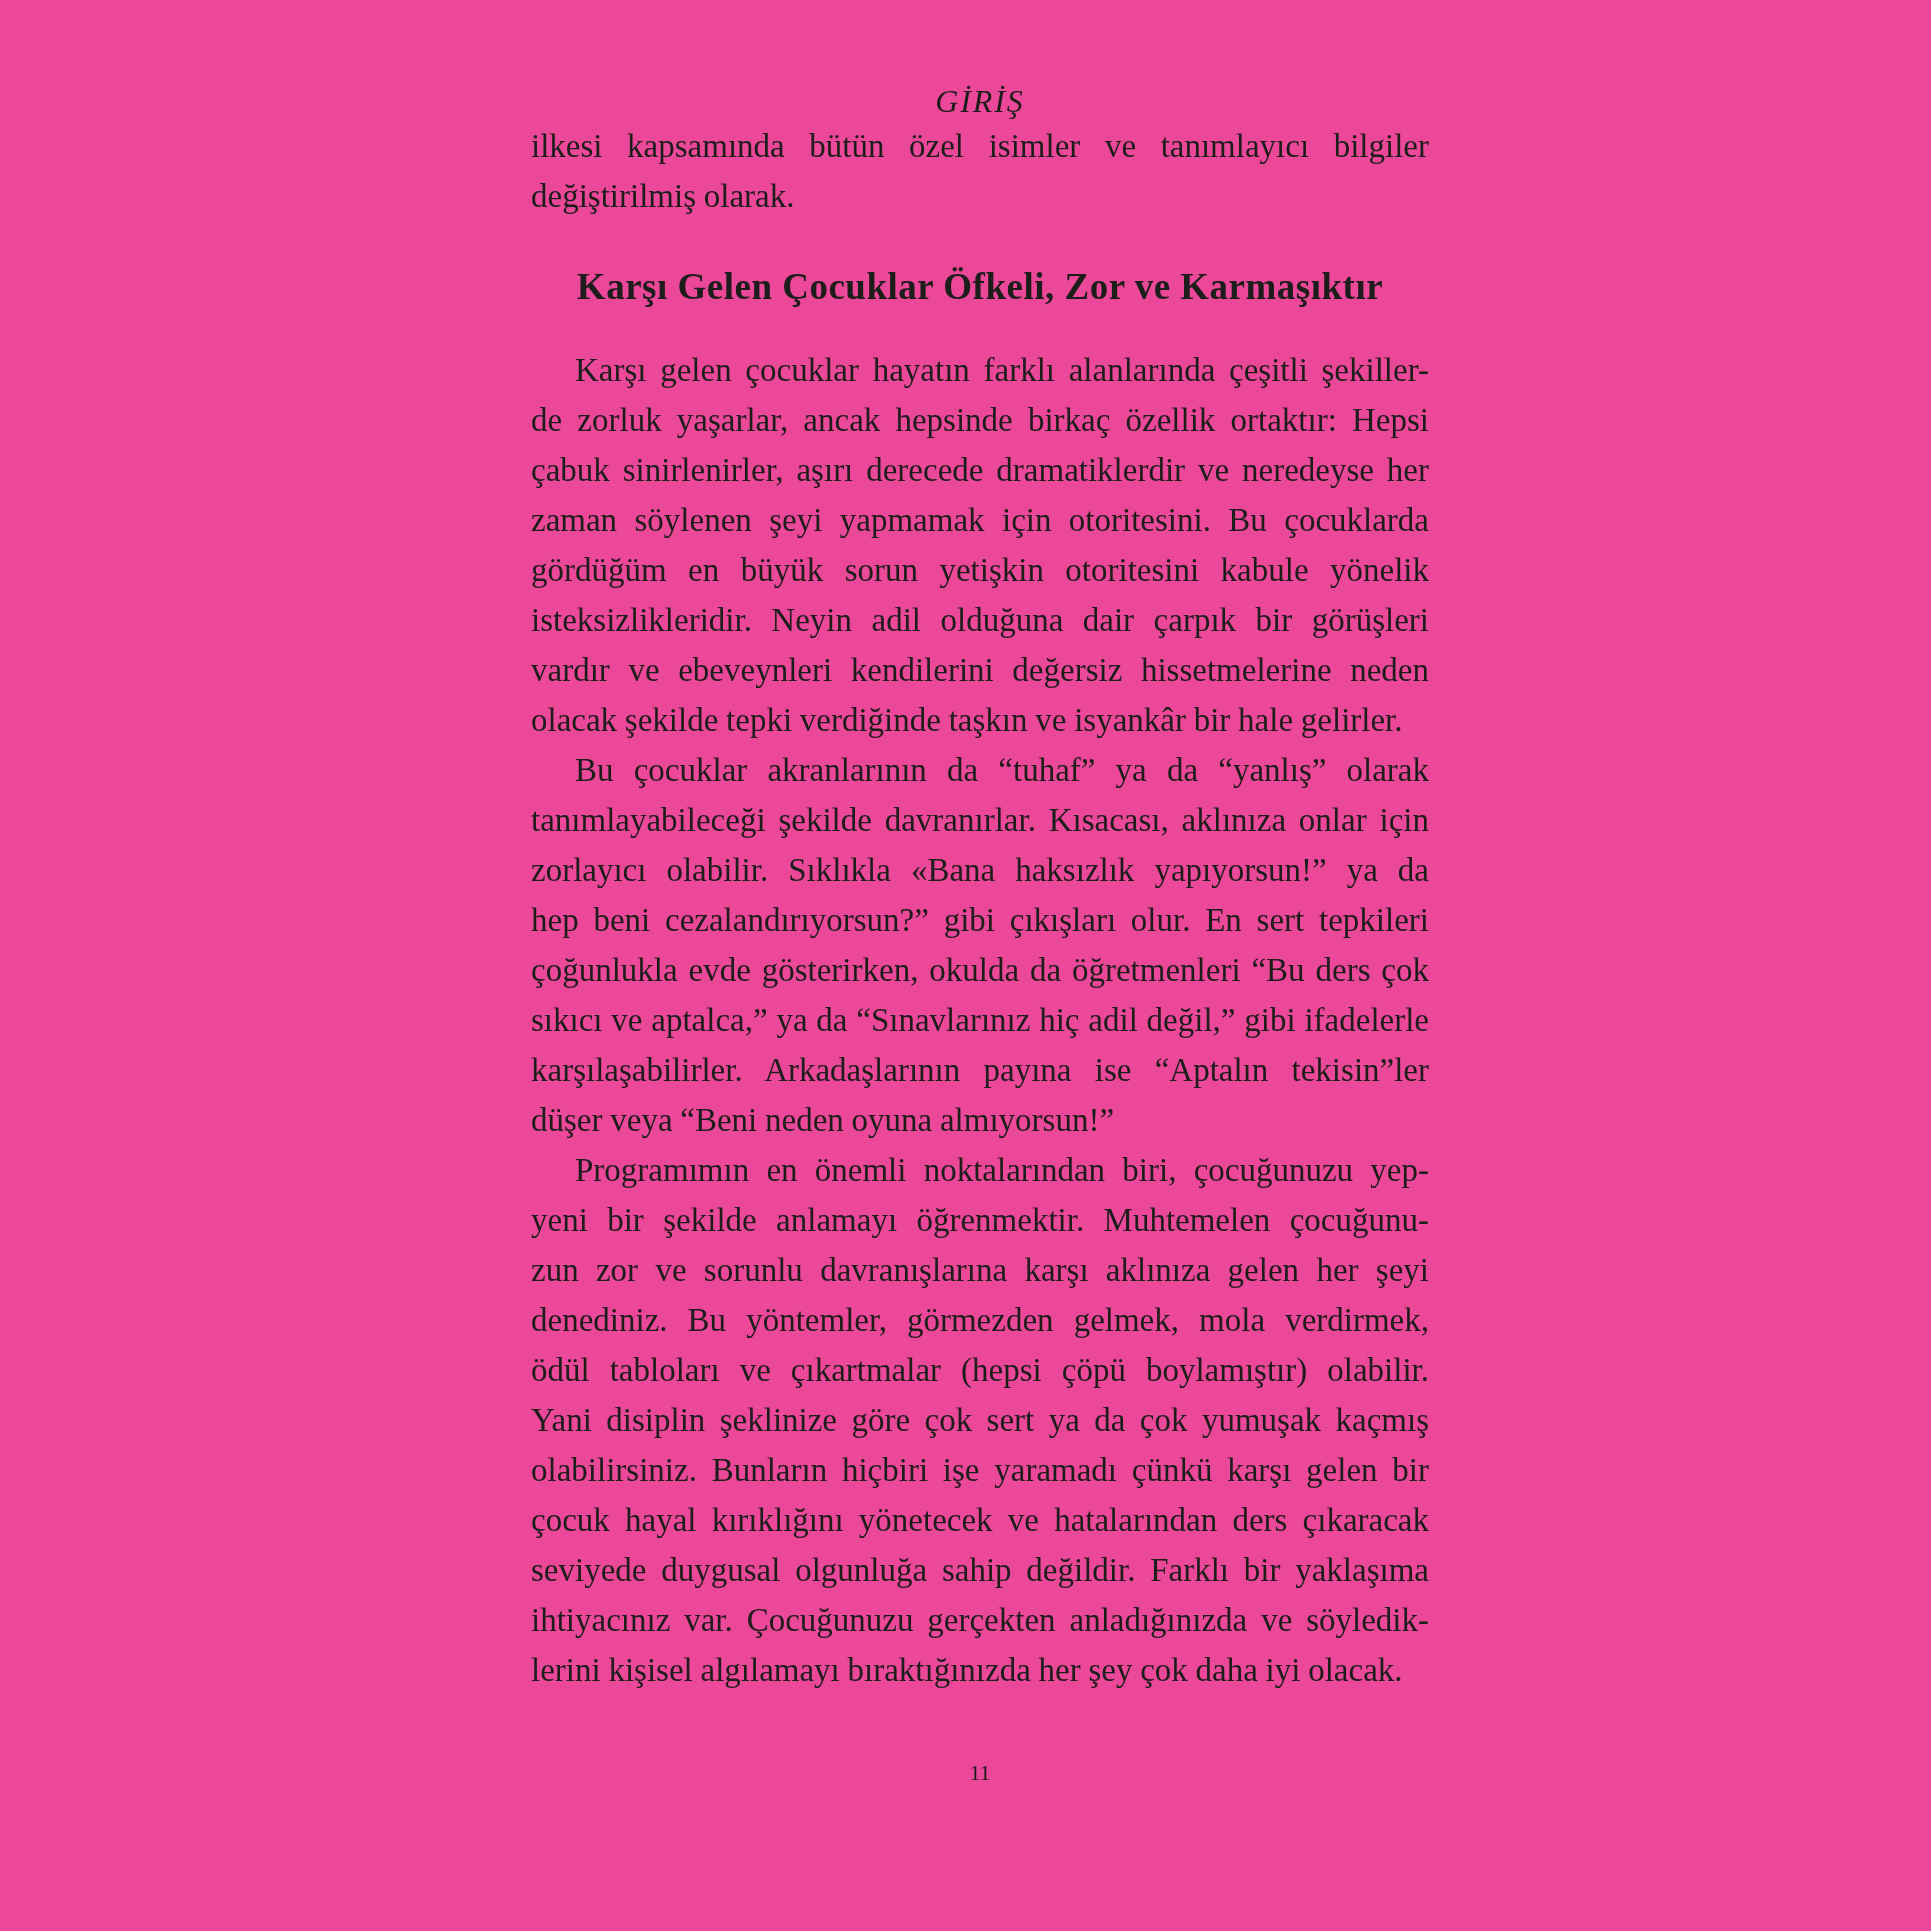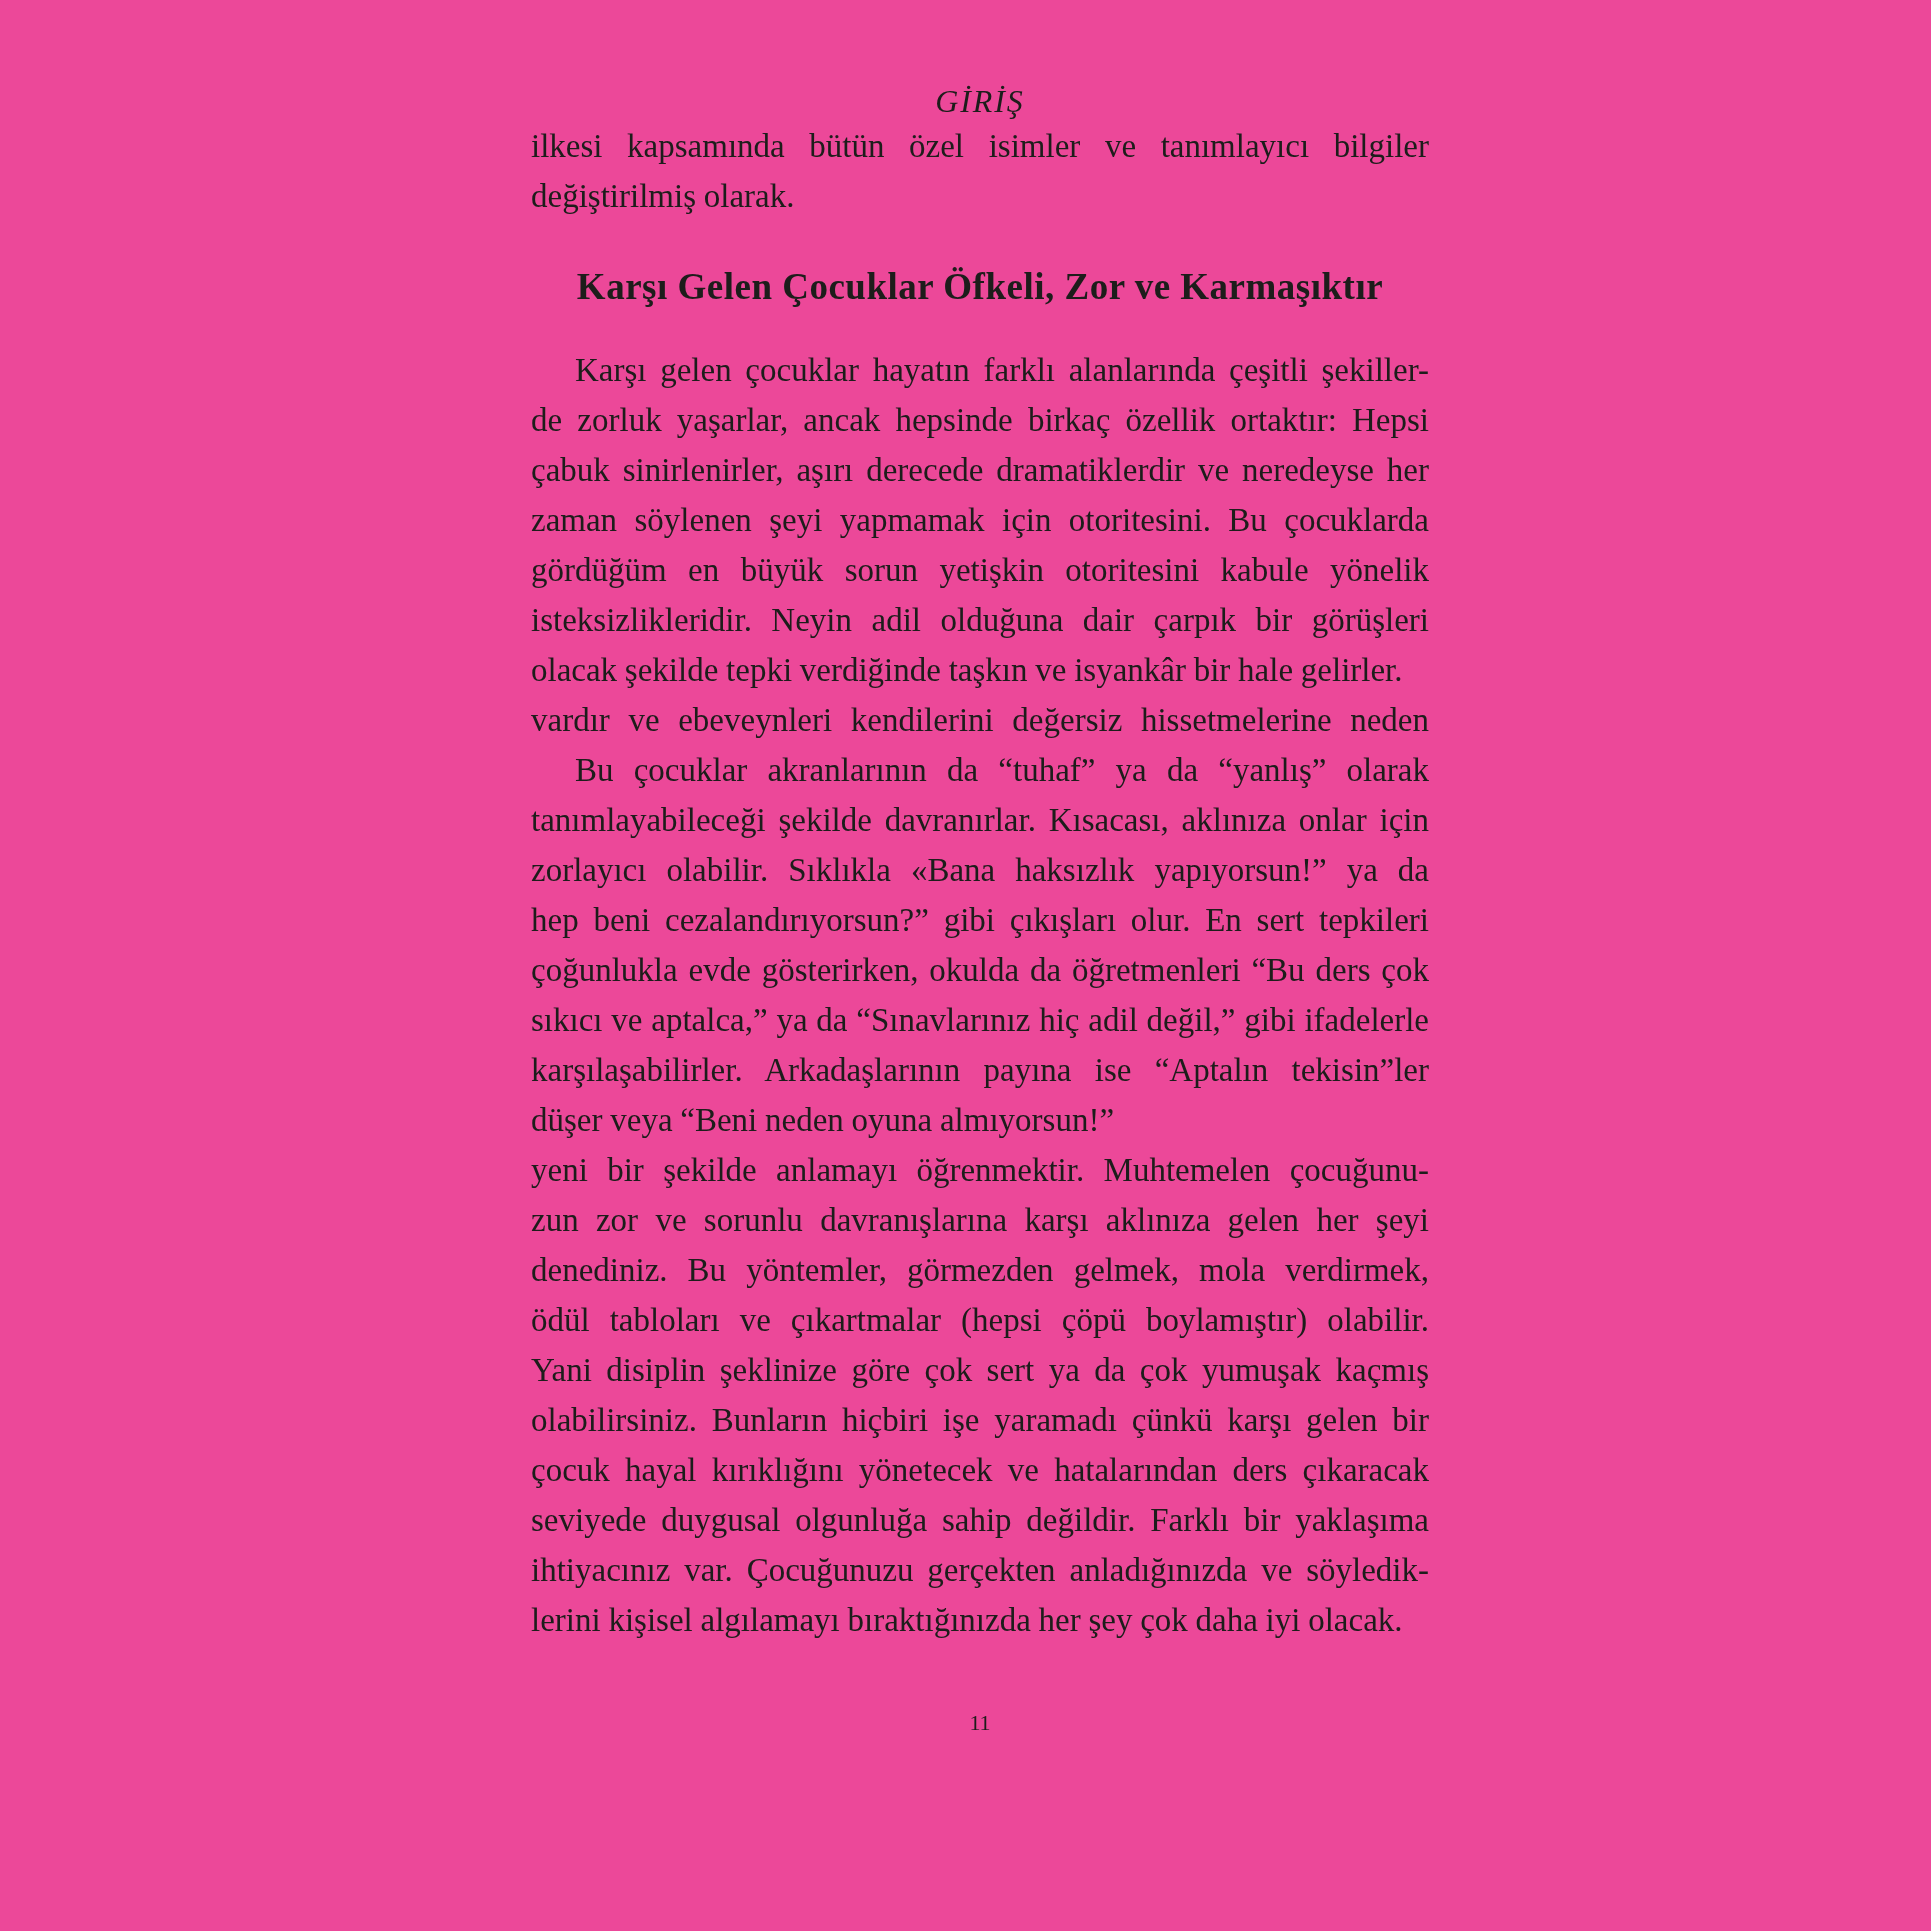--- a/index.html
+++ b/index.html
@@ -85,34 +85,35 @@
           <div class="line last">değiştirilmiş olarak.</div>
         </div>
         <div class="section-heading">Karşı Gelen Çocuklar Öfkeli, Zor ve Karmaşıktır</div>
         <div class="paragraph">
           <div class="line indent">Karşı gelen çocuklar hayatın farklı alanlarında çeşitli şekiller-</div>
           <div class="line">de zorluk yaşarlar, ancak hepsinde birkaç özellik ortaktır: Hepsi</div>
           <div class="line">çabuk sinirlenirler, aşırı derecede dramatiklerdir ve neredeyse her</div>
           <div class="line">zaman söylenen şeyi yapmamak için otoritesini. Bu çocuklarda</div>
           <div class="line">gördüğüm en büyük sorun yetişkin otoritesini kabule yönelik</div>
           <div class="line">isteksizlikleridir. Neyin adil olduğuna dair çarpık bir görüşleri</div>
+          <div class="line">vardır ve ebeveynleri kendilerini değersiz hissetmelerine neden</div>
           <div class="line last">olacak şekilde tepki verdiğinde taşkın ve isyankâr bir hale gelirler.</div>
-          <div class="line">vardır ve ebeveynleri kendilerini değersiz hissetmelerine neden</div>
         </div>
         <div class="paragraph">
           <div class="line indent">Bu çocuklar akranlarının da “tuhaf” ya da “yanlış” olarak</div>
           <div class="line">tanımlayabileceği şekilde davranırlar. Kısacası, aklınıza onlar için</div>
           <div class="line">zorlayıcı olabilir. Sıklıkla «Bana haksızlık yapıyorsun!” ya da “Niye</div>
           <div class="line">hep beni cezalandırıyorsun?” gibi çıkışları olur. En sert tepkileri</div>
           <div class="line">çoğunlukla evde gösterirken, okulda da öğretmenleri “Bu ders çok</div>
           <div class="line">sıkıcı ve aptalca,” ya da “Sınavlarınız hiç adil değil,” gibi ifadelerle</div>
           <div class="line">karşılaşabilirler. Arkadaşlarının payına ise “Aptalın tekisin”ler</div>
           <div class="line last">düşer veya “Beni neden oyuna almıyorsun!”</div>
         </div>
         <div class="paragraph">
+          <div class="line indent">Programımın en önemli noktalarından biri, çocuğunuzu yep-</div>
           <div class="line">yeni bir şekilde anlamayı öğrenmektir. Muhtemelen çocuğunu-</div>
           <div class="line">zun zor ve sorunlu davranışlarına karşı aklınıza gelen her şeyi</div>
           <div class="line">denediniz. Bu yöntemler, görmezden gelmek, mola verdirmek,</div>
           <div class="line">ödül tabloları ve çıkartmalar (hepsi çöpü boylamıştır) olabilir.</div>
           <div class="line">Yani disiplin şeklinize göre çok sert ya da çok yumuşak kaçmış</div>
           <div class="line">olabilirsiniz. Bunların hiçbiri işe yaramadı çünkü karşı gelen bir</div>
           <div class="line">çocuk hayal kırıklığını yönetecek ve hatalarından ders çıkaracak</div>
           <div class="line">seviyede duygusal olgunluğa sahip değildir. Farklı bir yaklaşıma</div>
           <div class="line">ihtiyacınız var. Çocuğunuzu gerçekten anladığınızda ve söyledik-</div>
           <div class="line last">lerini kişisel algılamayı bıraktığınızda her şey çok daha iyi olacak.</div>

